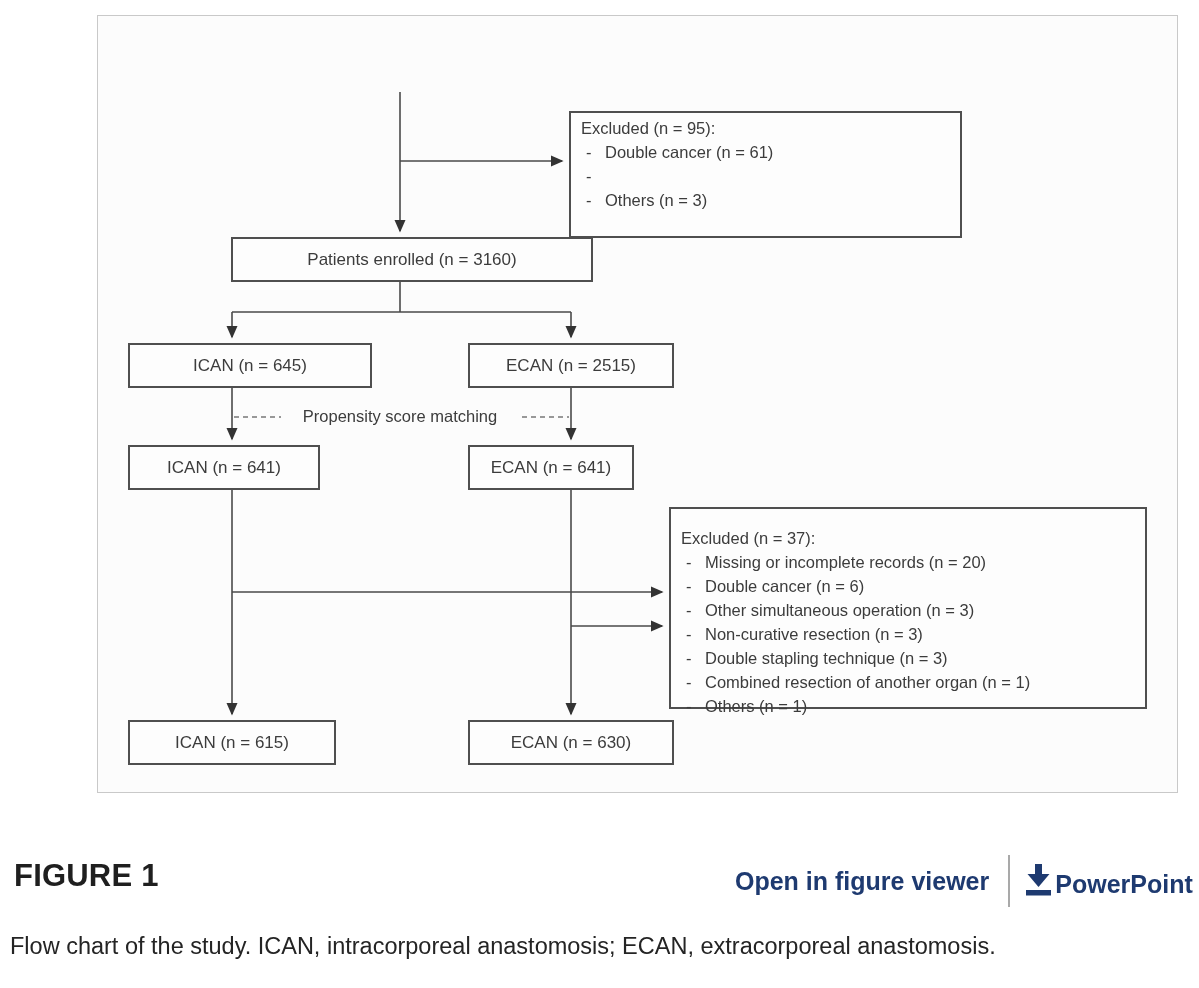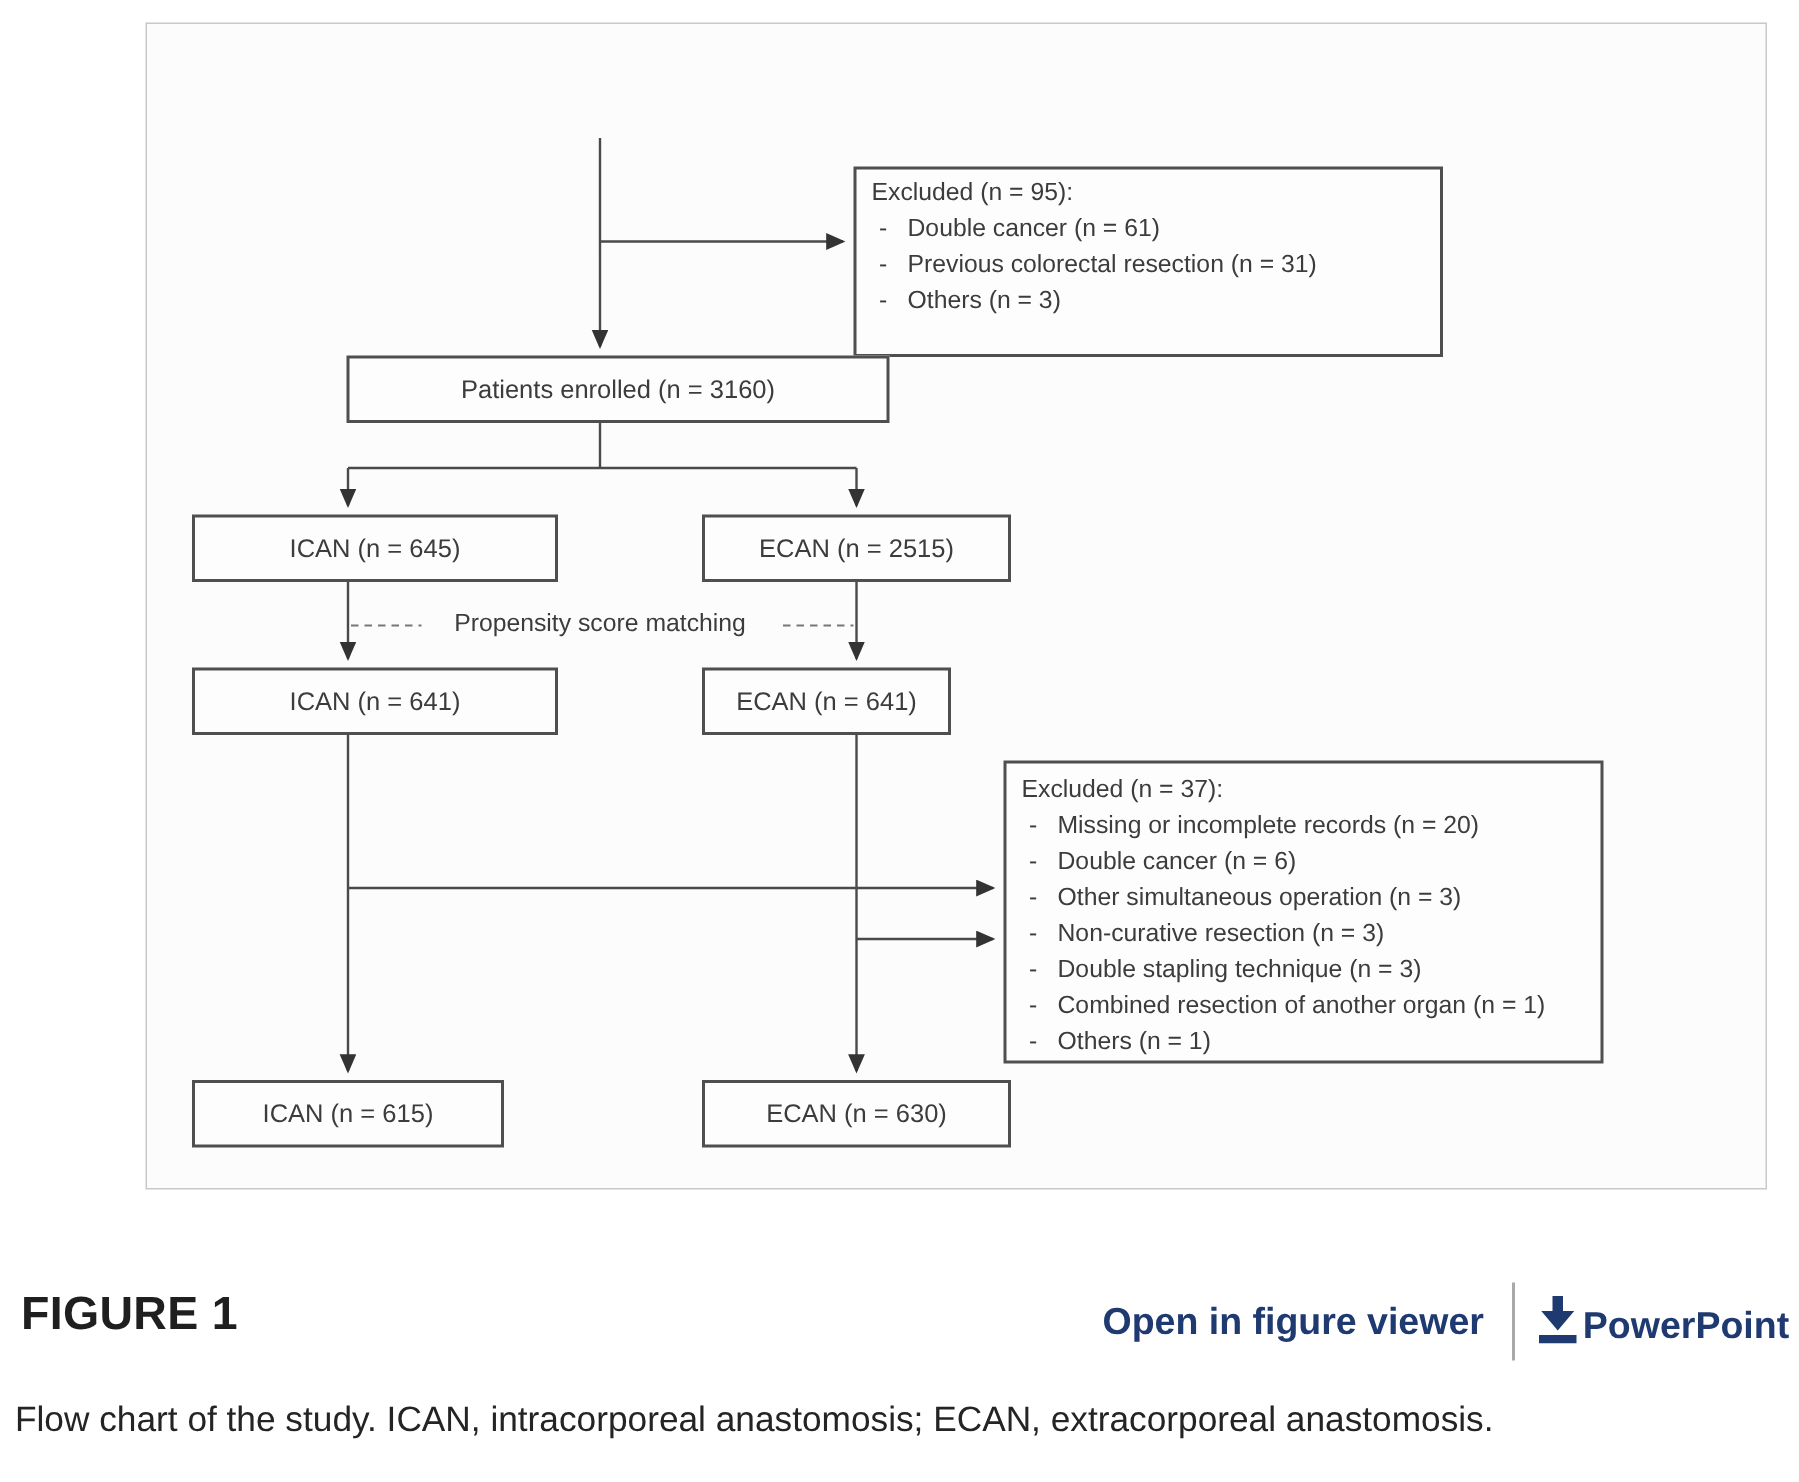--- a/index.html
+++ b/index.html
@@ -102,41 +102,40 @@
 
 
     <div class="exbox" style="left:471px; top:95px; width:393px; height:127px;">
       <div class="ex-title">Excluded (n = 95):</div>
       <div class="ex-item">
         <span class="dash">-</span>
         <span>Double cancer (n = 61)</span>
       </div>
       <div class="ex-item">
         <span class="dash">-</span>
-        <span>Previous colorectal resection (n = 31)</span>
       </div>
       <div class="ex-item">
         <span class="dash">-</span>
         <span>Others (n = 3)</span>
       </div>
     </div>
 
     <div class="node" style="left:133px; top:221px; width:362px;">Patients enrolled (n = 3160)</div>
 
     <div class="node" style="left:30px; top:327px; width:244px;">ICAN (n = 645)</div>
 
     <div class="node" style="left:370px; top:327px; width:206px;">ECAN (n = 2515)</div>
 
     <div class="match-label">Propensity score matching</div>
 
-    <div class="node" style="left:30px; top:429px; width:244px;">ICAN (n = 641)</div>
+    <div class="node" style="left:30px; top:429px; width:192px;">ICAN (n = 641)</div>
 
     <div class="node" style="left:370px; top:429px; width:166px;">ECAN (n = 641)</div>
 
-    <div class="exbox" style="left:571px; top:491px; width:400px; height:202px; padding-top:5px;">
+    <div class="exbox" style="left:571px; top:491px; width:478px; height:202px; padding-top:17px;">
       <div class="ex-title">Excluded (n = 37):</div>
       <div class="ex-item">
         <span class="dash">-</span>
         <span>Missing or incomplete records (n = 20)</span>
       </div>
       <div class="ex-item">
         <span class="dash">-</span>
         <span>Double cancer (n = 6)</span>
       </div>
       <div class="ex-item">

